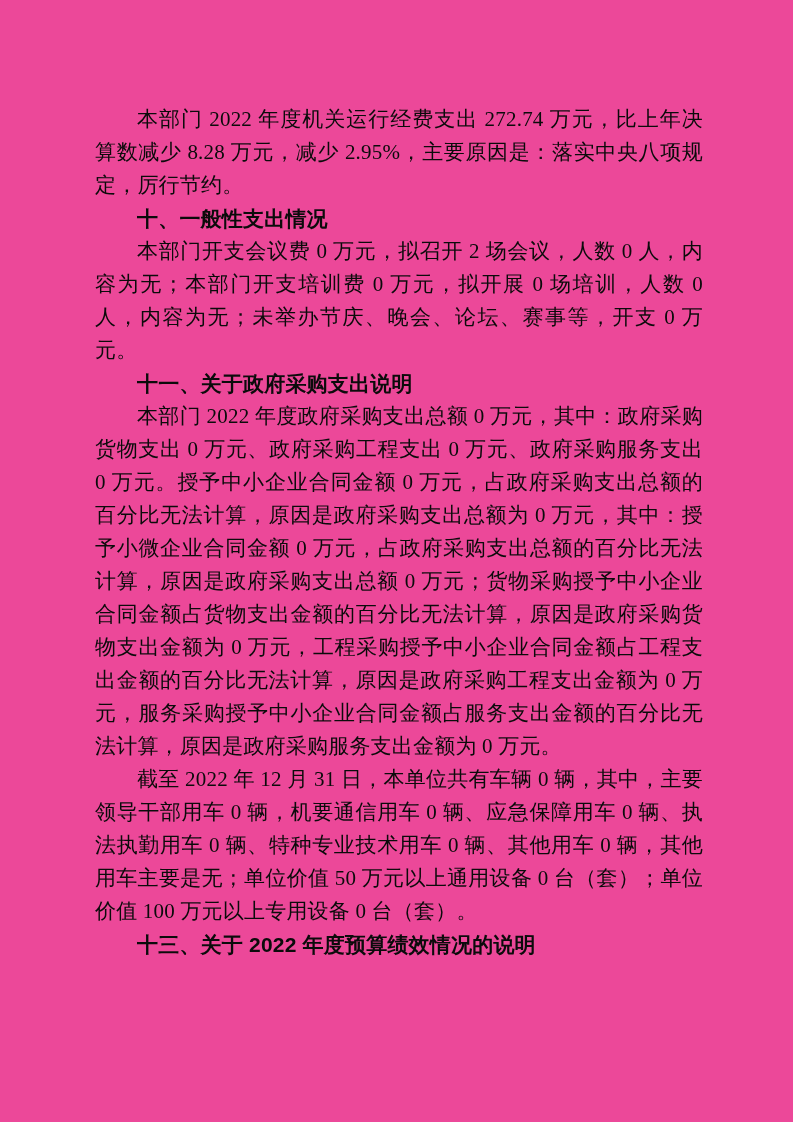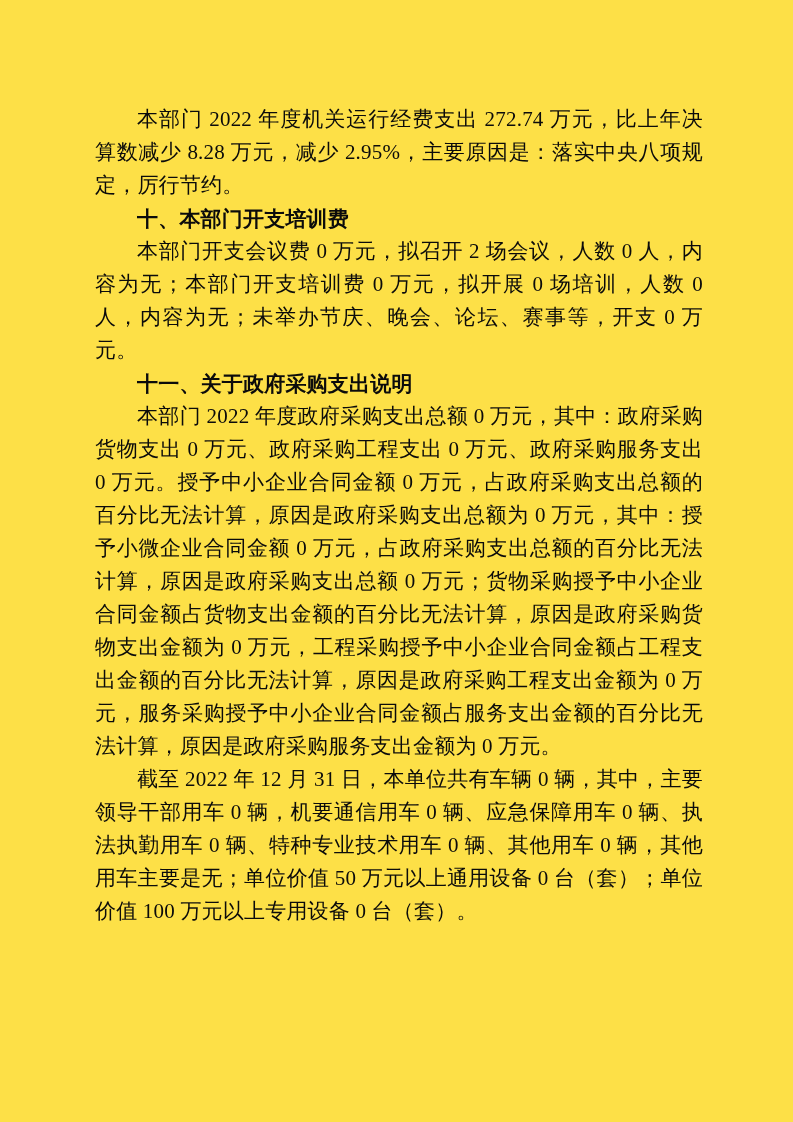--- a/index.html
+++ b/index.html
@@ -4,21 +4,21 @@
 <style>
   html, body {
     margin: 0;
     padding: 0;
     background: #ffffff;
   }
   .page {
     position: relative;
     width: 793px;
     height: 1122px;
-    background: #fde047;
+    background: #ec4899;
     box-sizing: border-box;
     padding: 103px 90px 0 95px;
     overflow: hidden;
   }
   .para {
     font-family: "Liberation Serif", "DejaVu Serif", serif;
     font-size: 21px;
     line-height: 33px;
     color: #0b0b0b;
     margin: 0;
@@ -36,25 +36,26 @@
     text-indent: 2em;
     letter-spacing: 0.2px;
   }
 </style>
 </head>
 <body>
 
 <div class="page">
   <p class="para">本部门 2022 年度机关运行经费支出 272.74 万元，比上年决算数减少 8.28 万元，减少 2.95%，主要原因是：落实中央八项规定，厉行节约。</p>
 
-  <h2 class="head">十、本部门开支培训费</h2>
+  <h2 class="head">十、一般性支出情况</h2>
 
   <p class="para">本部门开支会议费 0 万元，拟召开 2 场会议，人数 0 人，内容为无；本部门开支培训费 0 万元，拟开展 0 场培训，人数 0 人，内容为无；未举办节庆、晚会、论坛、赛事等，开支 0 万元。</p>
 
   <h2 class="head">十一、关于政府采购支出说明</h2>
 
   <p class="para">本部门 2022 年度政府采购支出总额 0 万元，其中：政府采购货物支出 0 万元、政府采购工程支出 0 万元、政府采购服务支出 0 万元。授予中小企业合同金额 0 万元，占政府采购支出总额的百分比无法计算，原因是政府采购支出总额为 0 万元，其中：授予小微企业合同金额 0 万元，占政府采购支出总额的百分比无法计算，原因是政府采购支出总额 0 万元；货物采购授予中小企业合同金额占货物支出金额的百分比无法计算，原因是政府采购货物支出金额为 0 万元，工程采购授予中小企业合同金额占工程支出金额的百分比无法计算，原因是政府采购工程支出金额为 0 万元，服务采购授予中小企业合同金额占服务支出金额的百分比无法计算，原因是政府采购服务支出金额为 0 万元。</p>
 
 
   <p class="para">截至 2022 年 12 月 31 日，本单位共有车辆 0 辆，其中，主要领导干部用车 0 辆，机要通信用车 0 辆、应急保障用车 0 辆、执法执勤用车 0 辆、特种专业技术用车 0 辆、其他用车 0 辆，其他用车主要是无；单位价值 50 万元以上通用设备 0 台（套）；单位价值 100 万元以上专用设备 0 台（套）。</p>
 
+  <h2 class="head">十三、关于 2022 年度预算绩效情况的说明</h2>
 
 </div>
 
 </body></html>

